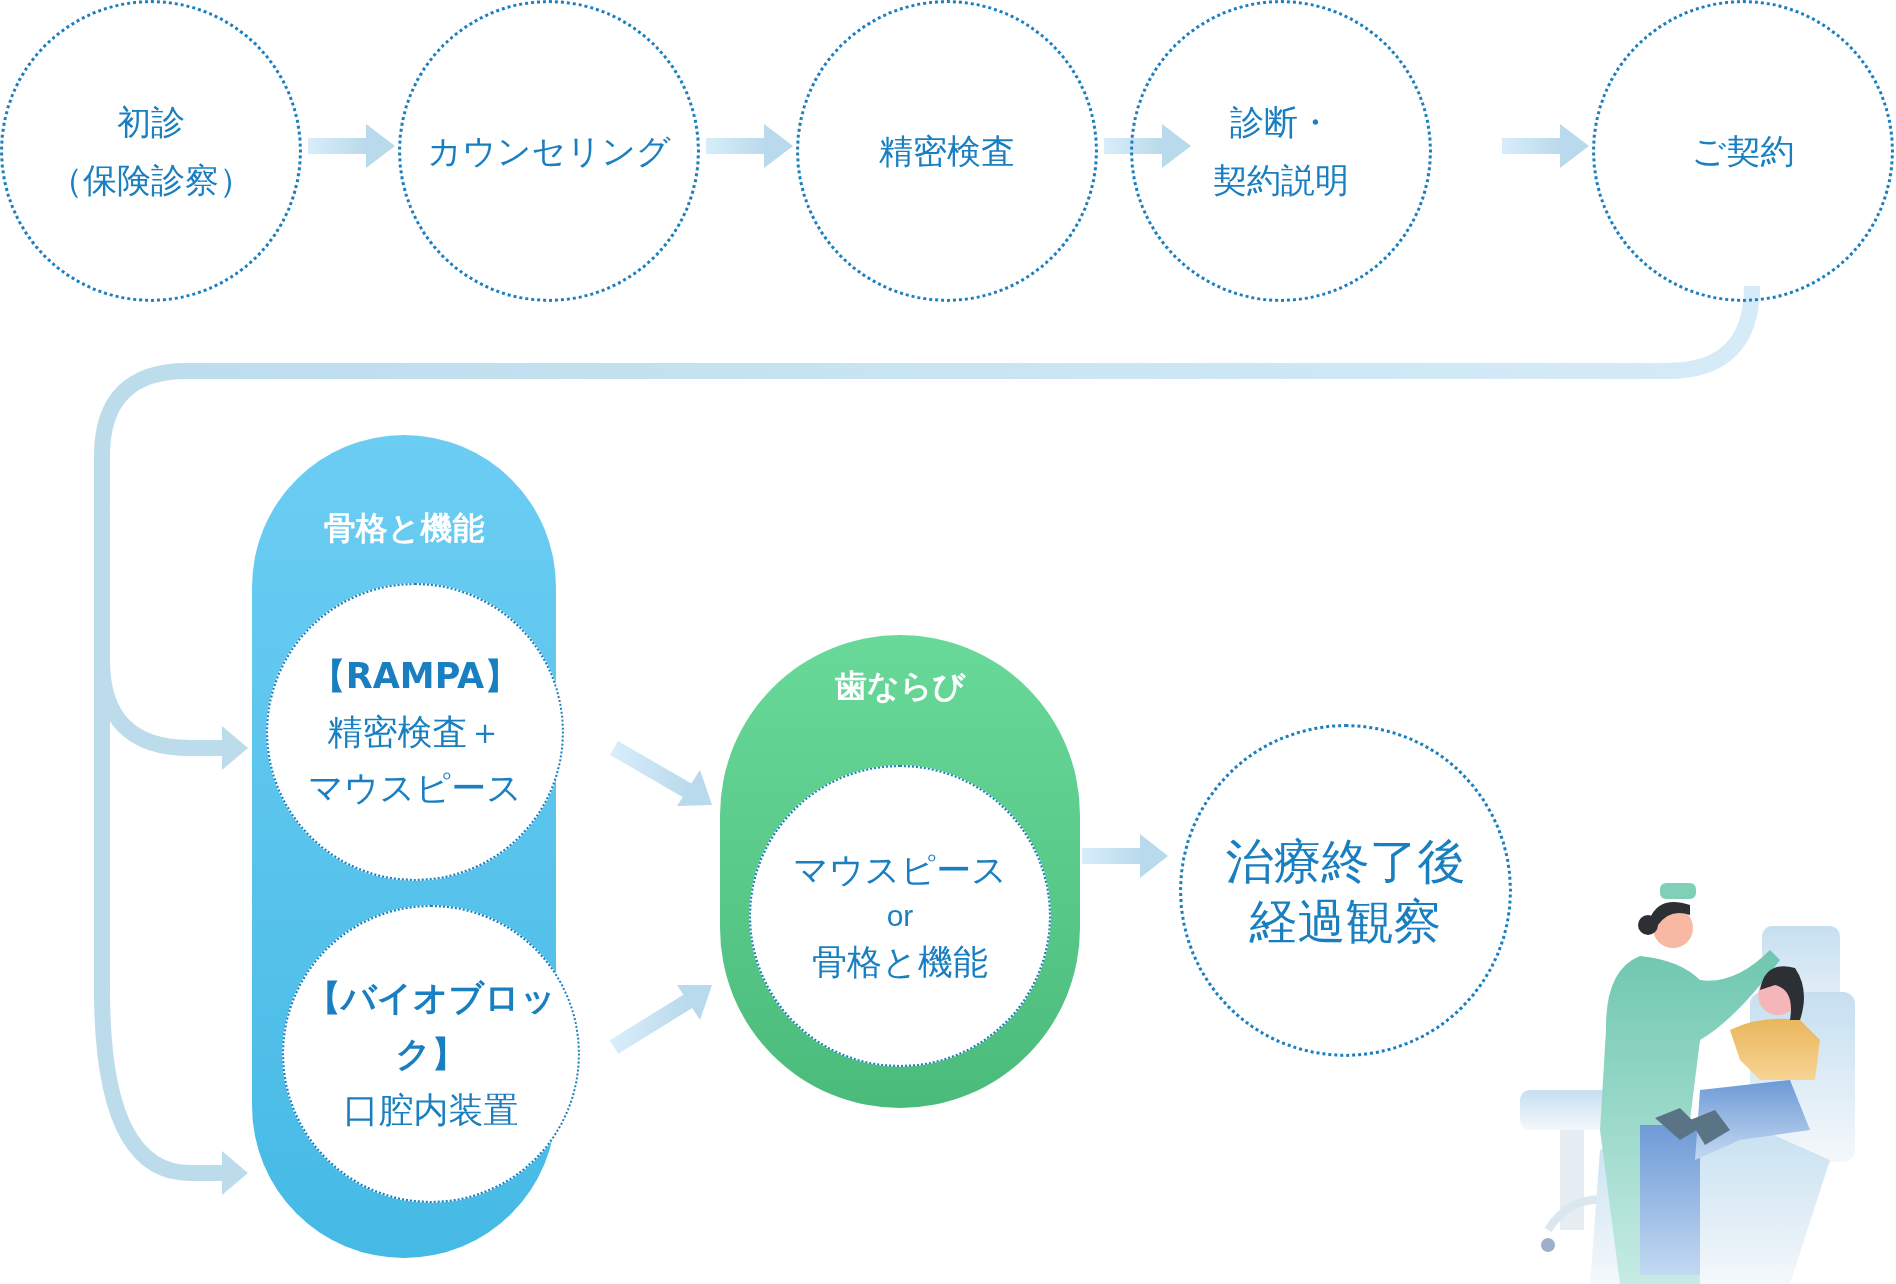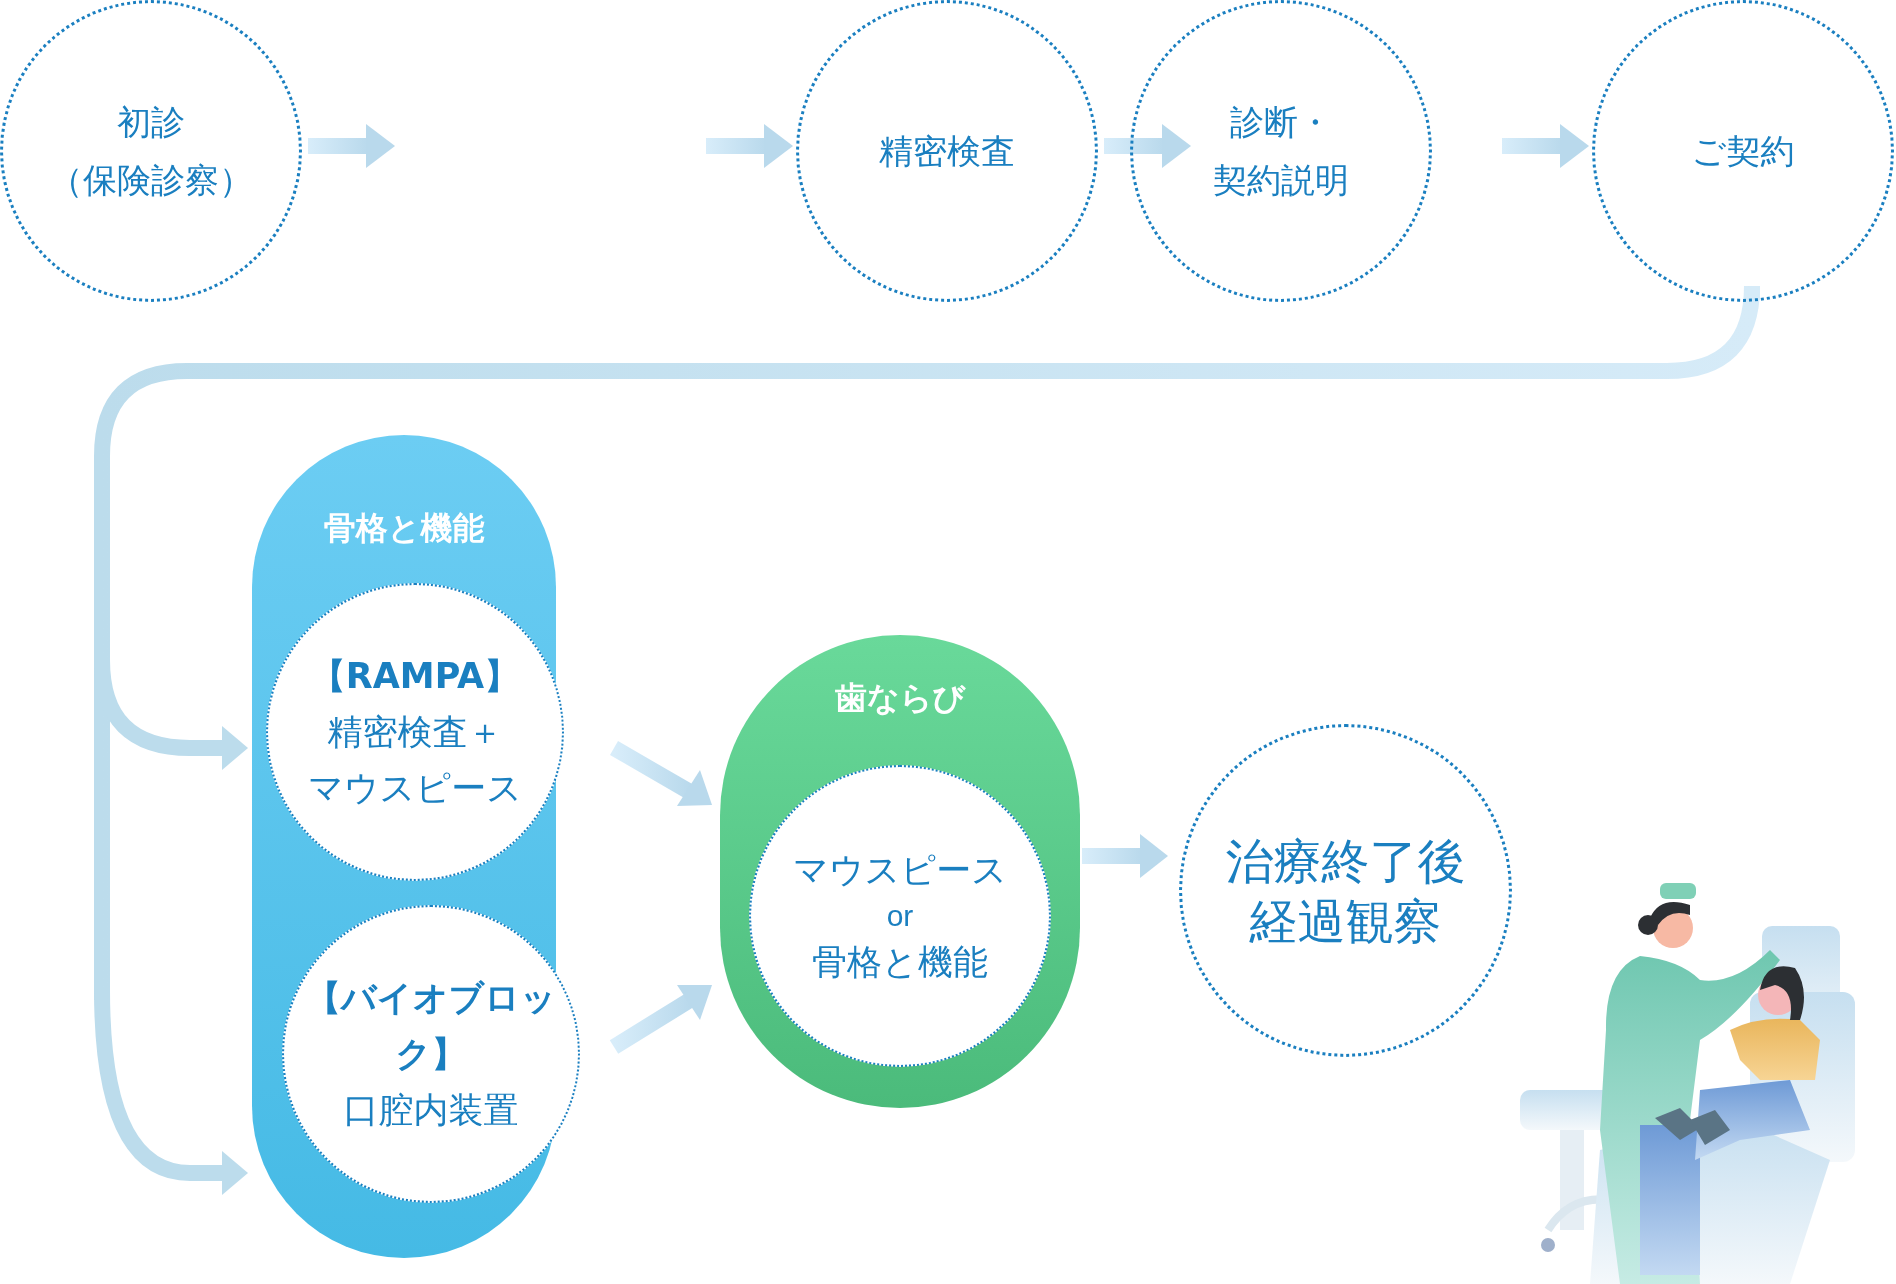--- a/index.html
+++ b/index.html
@@ -78,20 +78,23 @@
     <g>
       <rect x="1082" y="848" width="60" height="16" fill="url(#arrowGrad)"></rect>
       <polygon points="1140,834 1168,856 1140,878" fill="#b9d9ec"></polygon>
     </g>
   </svg>
 
   <div class="circle step" style="left:0px">
     <span class="line">初診</span>
     <span class="line">（保険診察）</span>
   </div>
+  <div class="circle step" style="left:398px">
+    <span class="line">カウンセリング</span>
+  </div>
   <div class="circle step" style="left:796px">
     <span class="line">精密検査</span>
   </div>
   <div class="circle step" style="left:1130px">
     <span class="line">診断・</span>
     <span class="line">契約説明</span>
   </div>
   <div class="circle step" style="left:1592px">
     <span class="line">ご契約</span>
   </div>
@@ -103,21 +106,21 @@
       <span class="line">精密検査＋</span>
       <span class="line">マウスピース</span>
     </div>
     <div class="circle inner" style="left:30px; top:470px">
       <span class="line bold">【バイオブロック】</span>
       <span class="line">口腔内装置</span>
     </div>
   </div>
 
   <div class="pill green">
-    <div class="pill-title" style="top:42px">歯ならび</div>
+    <div class="pill-title" style="top:30px">歯ならび</div>
     <div class="circle inner" style="left:29px; top:130px; width:302px; height:302px;">
       <span class="line">マウスピース</span>
       <span class="line or">or</span>
       <span class="line">骨格と機能</span>
     </div>
   </div>
 
   <div class="circle final">
     <span class="line">治療終了後</span>
     <span class="line">経過観察</span>

